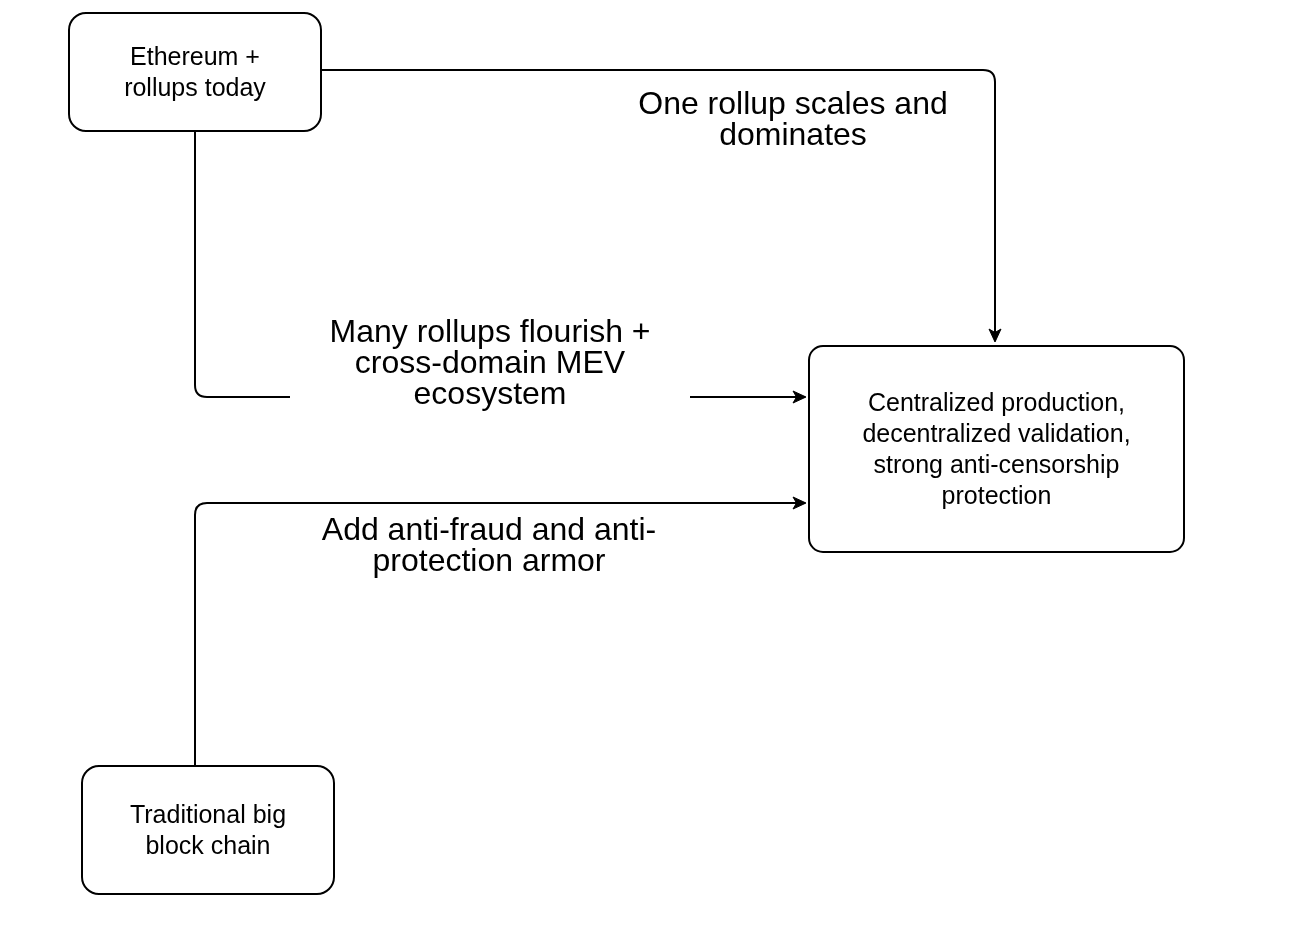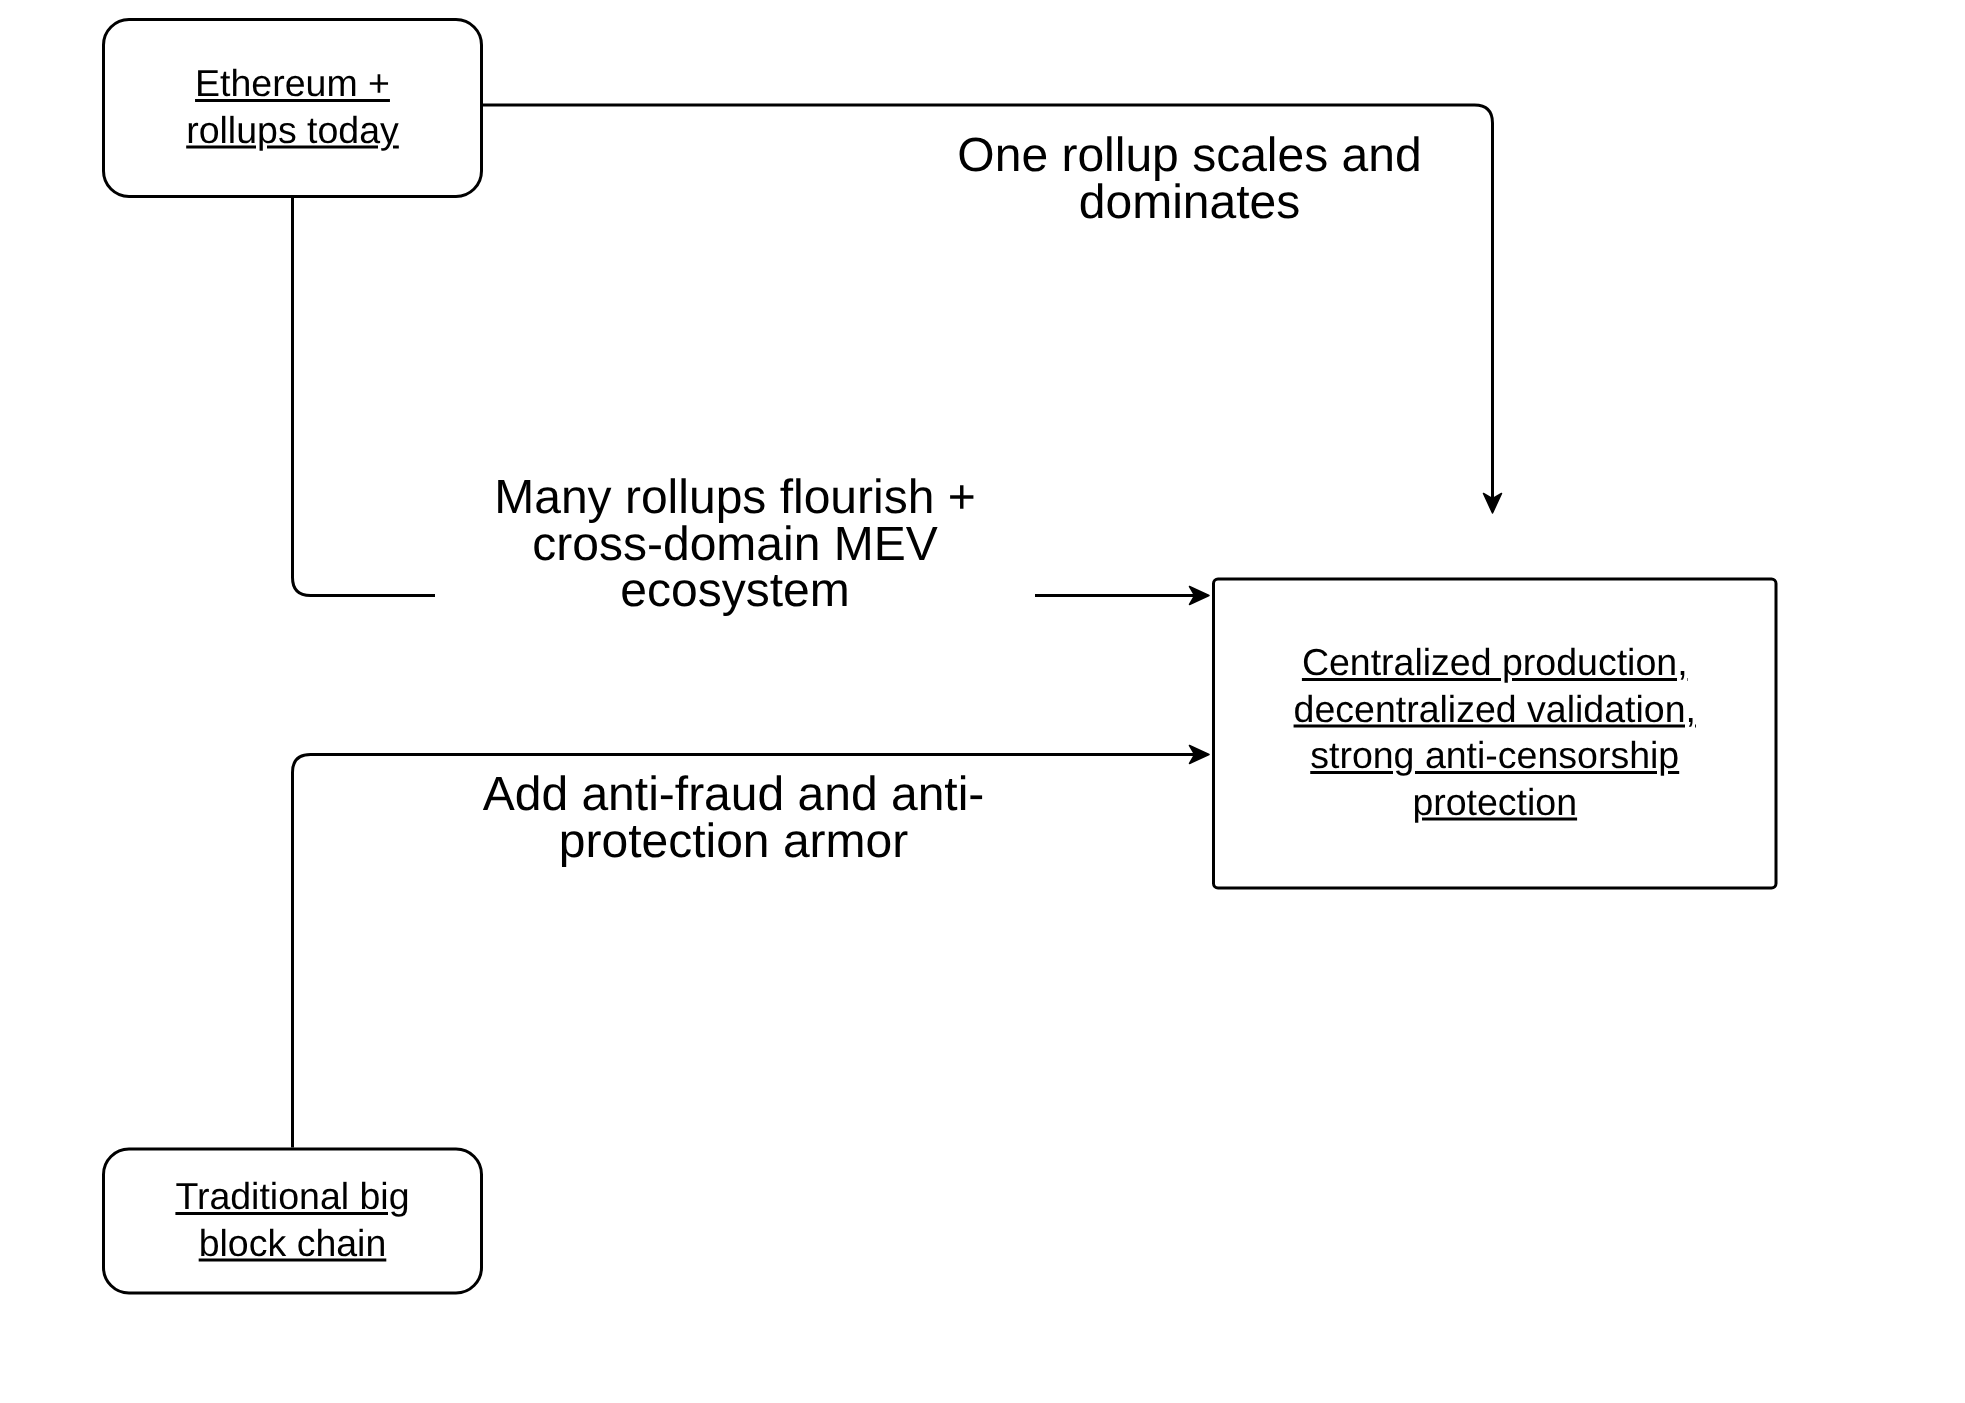--- a/index.html
+++ b/index.html
@@ -40,26 +40,25 @@
     display: flex;
     align-items: center;
     justify-content: center;
     text-align: center;
     background: var(--bg-color);
     border: 2px solid var(--line-color);
     font-size: 25px;
     line-height: 31px;
     white-space: pre-line;
     padding: 6px 22px;
-    text-decoration: underline;
   }
   .node-small { border-radius: 18px; }
-  .node-large { border-radius: 4px; margin-top: 40px; }
+  .node-large { border-radius: 15px; }
   #node-ethereum    { left: 68px;  top: 12px;  width: 254px; height: 120px; }
-  #node-traditional { left: 68px;  top: 765px; width: 254px; height: 98px; }
+  #node-traditional { left: 81px;  top: 765px; width: 254px; height: 130px; }
   #node-outcome     { left: 808px; top: 345px; width: 377px; height: 208px; }
   .edge-label {
     position: absolute;
     text-align: center;
     font-size: 32px;
     line-height: 31px;
     white-space: pre-line;
     background: var(--bg-color);
   }
   #label-one-rollup   { left: 613px; top: 88px;  width: 360px; }

